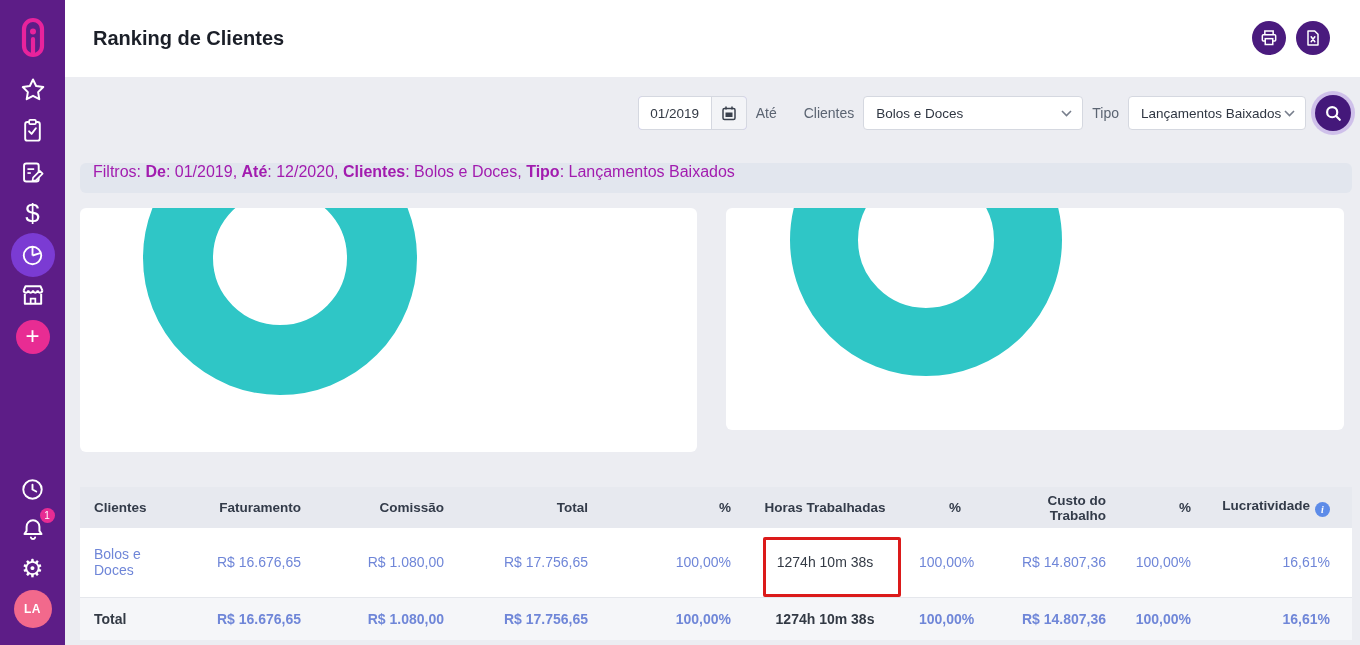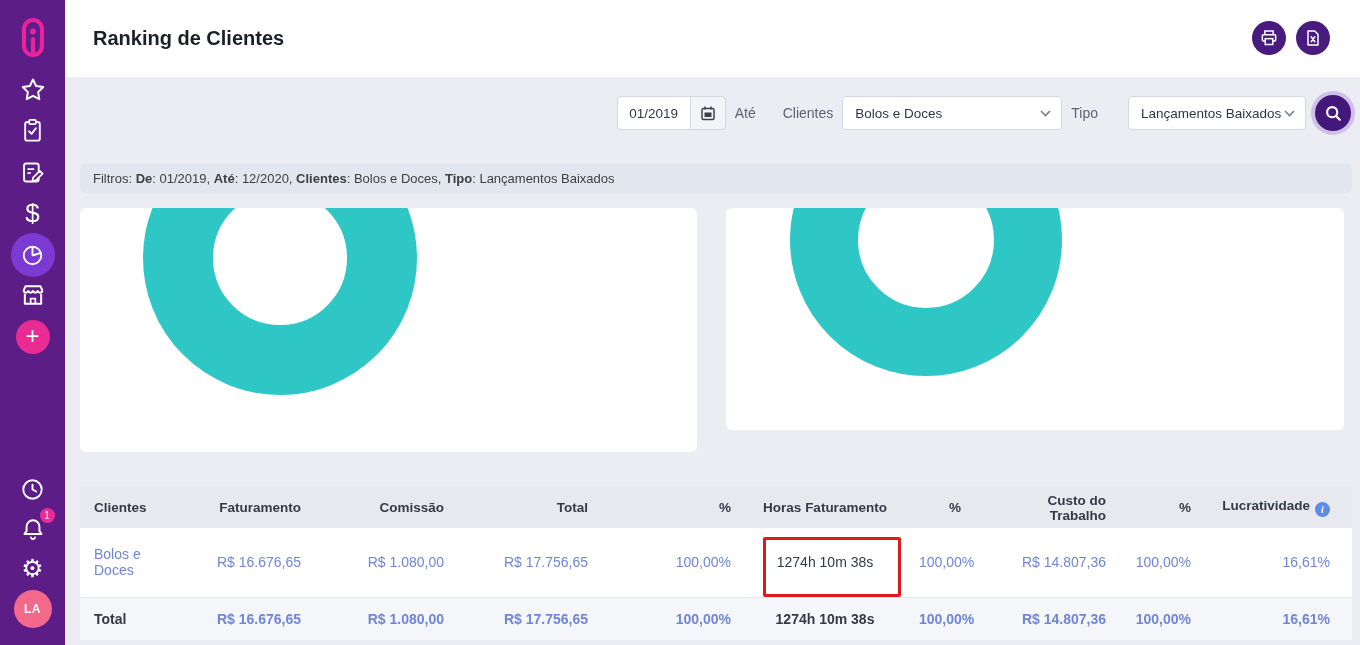--- a/index.html
+++ b/index.html
@@ -60,29 +60,29 @@
     border-radius:4px; background:#c4b5fd; overflow:hidden; }
   .date-input { width:72px; height:32px; border:none; outline:none; text-align:center;
     font-size:13.5px; color:#333A45; font-family:"Liberation Sans",sans-serif; }
   .cal-btn { width:35px; height:32px; background:#F3F4F7; border:none;
     border-left:1px solid #D5D8E0; display:flex; align-items:center;
     justify-content:center; cursor:pointer; }
   .select-box { height:34px; background:#fff; border:1px solid #D5D8E0;
     border-radius:4px; display:flex; align-items:center; justify-content:space-between;
     padding:0 10px 0 12px; font-size:13.5px; color:#2F3642; cursor:pointer; }
   .sel-clients { width:220px; }
-  .sel-type { width:178px;margin-left:21px; }
+  .sel-type { width:178px; }
   .search-btn { width:36px; height:36px; border-radius:50%; background:#44187A;
     border:none; margin-left:9px; display:flex; align-items:center; justify-content:center;
     cursor:pointer; box-shadow:0 0 0 4px rgba(154,110,222,.35); }
 
   
   .summary-bar { position:absolute; left:15px; top:86px; width:1272px; height:30px;
-    background:#E2E6EE; border-radius:6px; display:flex; align-items:center;
-    padding-left:13px; font-size:13px; color:#404040; }
+    background:#E2E6EE; border-radius:6px; display:flex; 
+    padding-left:13px; font-size:16px; color:#a21caf; }
   .summary-bar .b { font-weight:700; }
 
   
   .card { position:absolute; background:#fff; border-radius:6px; overflow:hidden; }
   .card-left { left:15px; top:131px; width:617px; height:244px; }
   .card-right { left:661px; top:131px; width:618px; height:222px; }
   .donut { position:absolute; border-radius:50%; border-style:solid; }
   .donut-left { left:63px; top:-87px; width:274px; height:274px; border-width:70px; }
   .donut-right { left:64px; top:-104px; width:272px; height:272px; border-width:68px; }
 
@@ -287,21 +287,21 @@
             <col style="width:85px">
           <col style="width:147px">
         </colgroup>
         <thead>
           <tr>
             <th class="al">Clientes</th>
             <th class="ar">Faturamento</th>
             <th class="ar">Comissão</th>
             <th class="ar">Total</th>
             <th class="ar">%</th>
-            <th class="ac">Horas Faturamento</th>
+            <th class="ac">Horas Trabalhadas</th>
             <th class="ar">%</th>
             <th class="ar">Custo do Trabalho</th>
             <th class="ar">%</th>
             <th class="ar cell-pad-r">
               <span>Lucratividade</span><span class="info-dot">i</span>
             </th>
           </tr>
         </thead>
         <tbody>
           <tr class="row-data">

